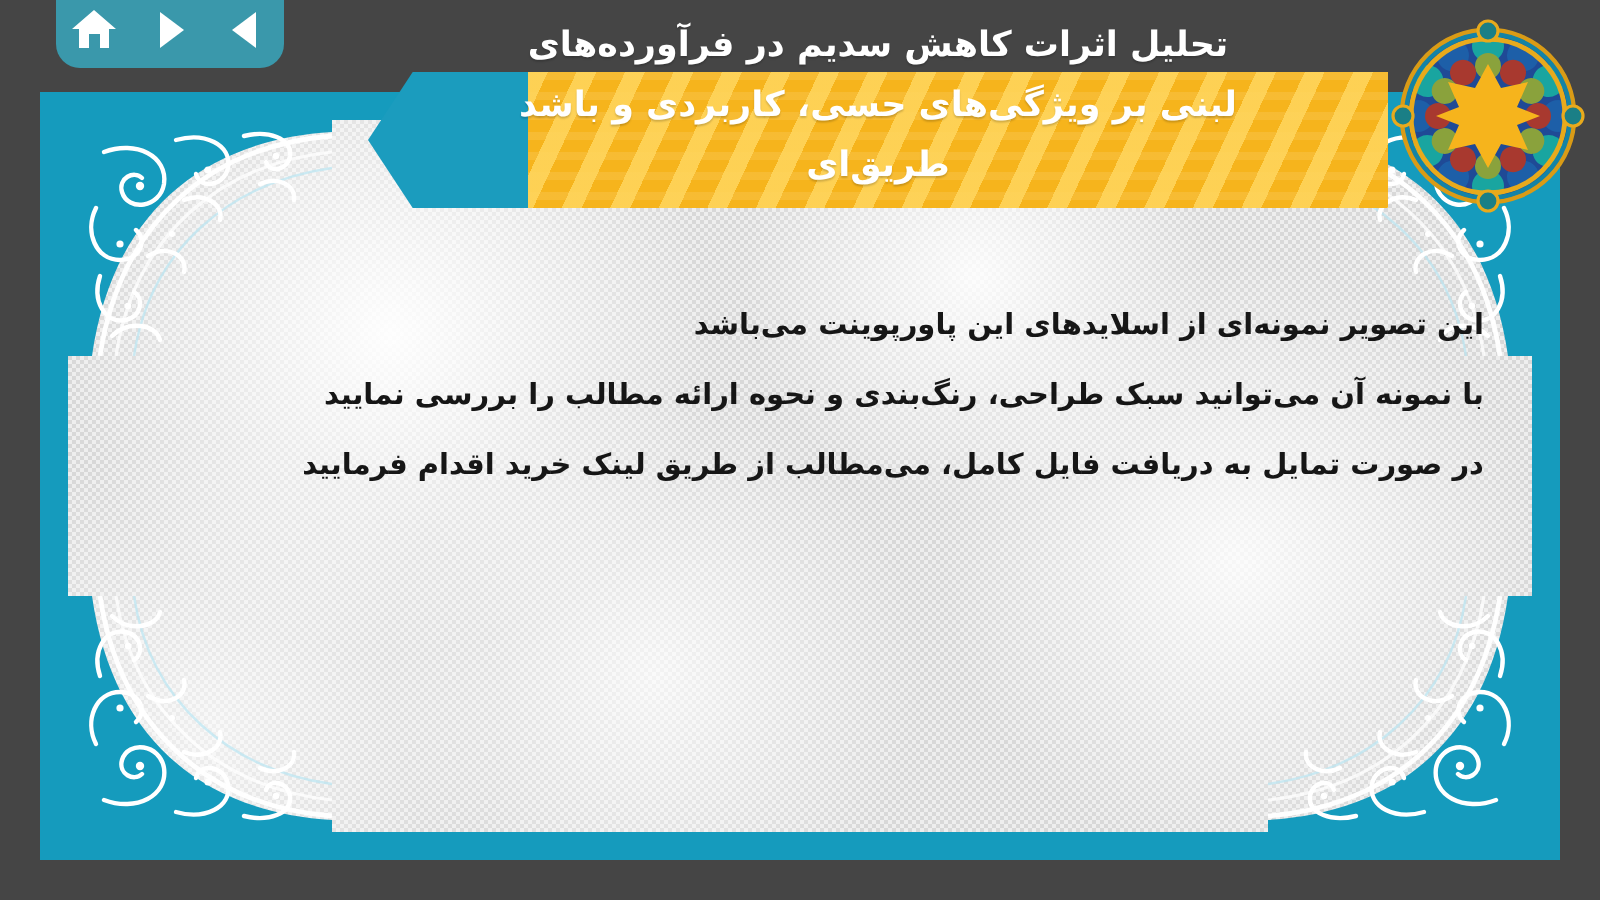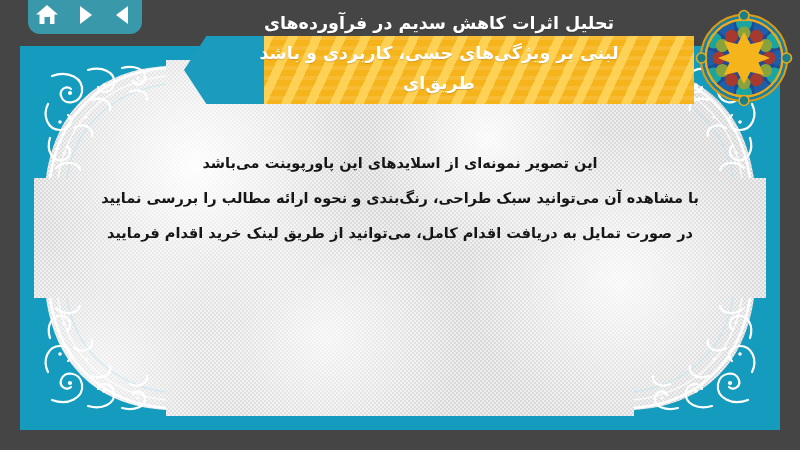--- a/index.html
+++ b/index.html
@@ -85,21 +85,21 @@
 
   
   #medallion{
     position:absolute;left:692px;top:6px;width:104px;height:104px;z-index:35;
   }
   #medallion svg{display:block;}
 
   
   #body-text{
     position:absolute;left:0;right:0;top:86px;
-    direction:rtl;text-align:center;
+    direction:rtl;text-align:right;
     font-size:14.5px;line-height:35px;color:#161616;font-weight:600;
     padding:0 24px;
   }
   #body-text p{margin:0;white-space:nowrap;}
 </style>
 </head>
 <body>
 
 <div id="stage">
 
@@ -235,22 +235,22 @@
             <circle cx="104" cy="18" r="1.6"></circle>
             <circle cx="26" cy="62" r="1.8"></circle>
             <circle cx="30" cy="93" r="1.6"></circle>
             <circle cx="52" cy="57" r="1.5"></circle>
           </g>
         </svg>
       </div>
 
       <div id="body-text">
         <p>این تصویر نمونه‌ای از اسلایدهای این پاورپوینت می‌باشد</p>
-        <p>با مشاهده آن می‌توانید سبک طراحی، رنگ‌بندی و نحوه ارائه مطالب را بررسی نمایید</p>
-        <p>در صورت تمایل به دریافت اقدام کامل، می‌توانید از طریق لینک خرید اقدام فرمایید</p>
+        <p>با نمونه آن می‌توانید سبک طراحی، رنگ‌بندی و نحوه ارائه مطالب را بررسی نمایید</p>
+        <p>در صورت تمایل به دریافت فایل کامل، می‌مطالب از طریق لینک خرید اقدام فرمایید</p>
       </div>
 
     </div>
   </div>
 
   <div id="titlebar">
     <div id="banner-arrow"></div>
     <div id="banner-body"></div>
     <div id="title-text">
       <div>تحلیل اثرات کاهش سدیم در فرآورده‌های</div>

